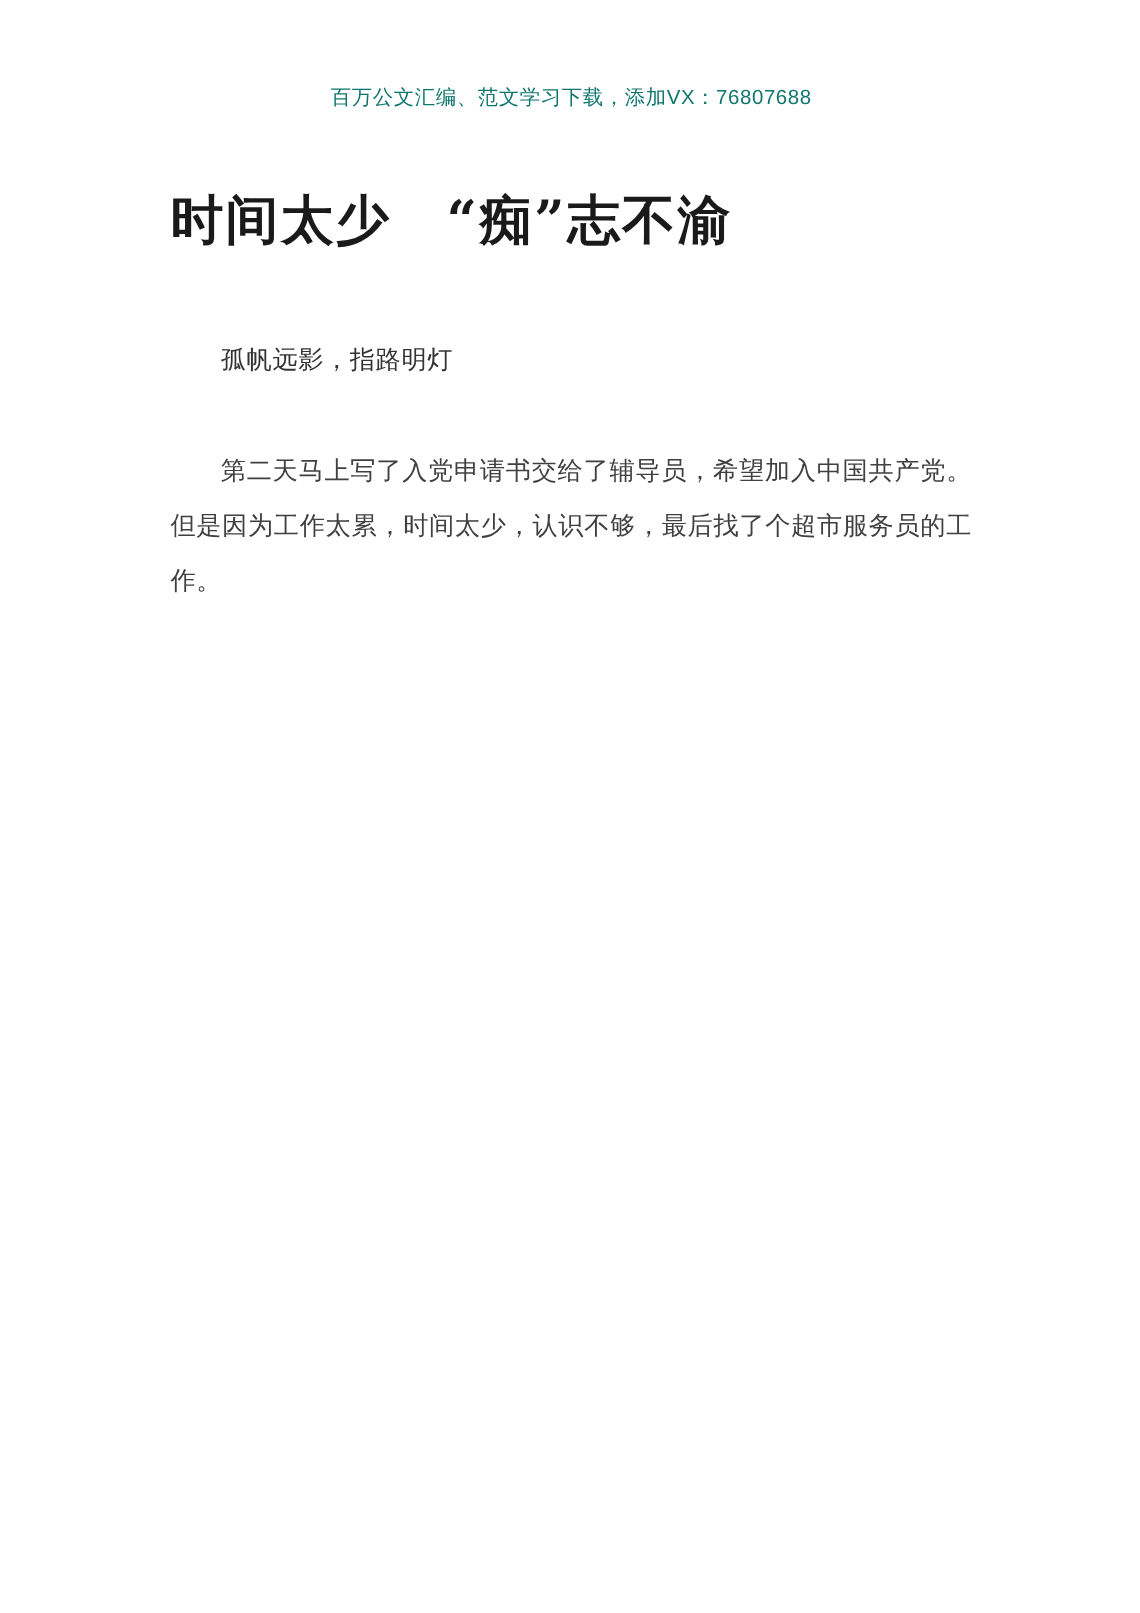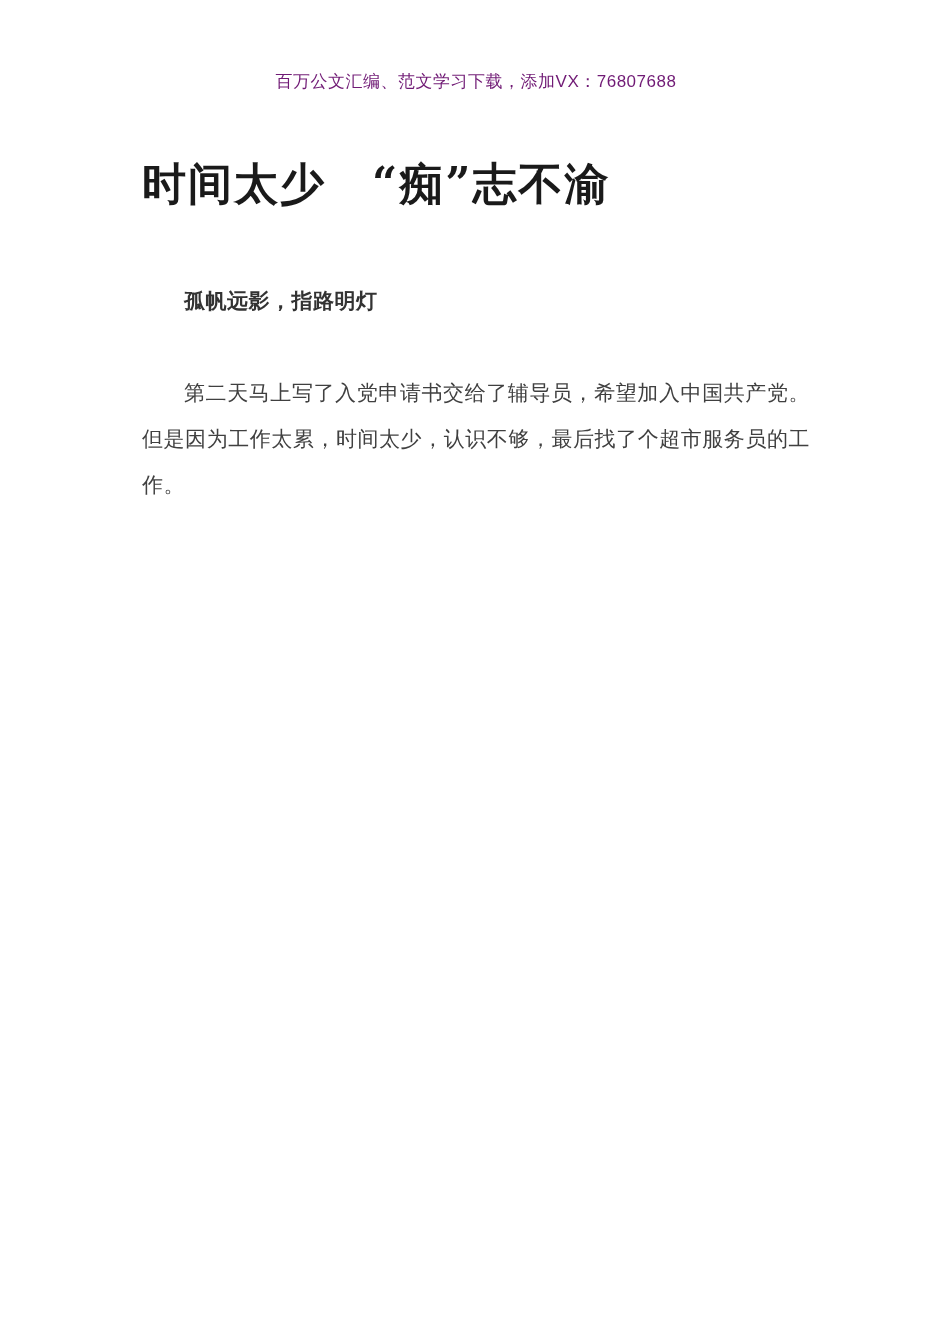--- a/index.html
+++ b/index.html
@@ -17,21 +17,21 @@
 
   .page {
     width: 950px;
     min-height: 1344px;
     background: #ffffff;
     padding: 70px 140px 60px 142px;
   }
 
   .promo {
     text-align: center;
-    color: #701a75;
+    color: #0f766e;
     font-size: 17px;
     font-weight: 400;
     letter-spacing: 0.5px;
     margin-bottom: 62px;
   }
 
   .title {
     font-family: "DejaVu Serif", "Liberation Serif", serif;
     font-weight: 700;
     font-size: 44px;
@@ -48,21 +48,21 @@
     text-align: justify;
     text-indent: 2em;
     margin: 0 0 46px 0;
     letter-spacing: 0.5px;
   }
 
   .subhead {
     font-size: 21px;
     line-height: 46px;
     color: #333333;
-    font-weight: 700;
+    font-weight: 400;
     text-indent: 2em;
     margin: 0 0 46px 0;
     letter-spacing: 0.5px;
   }
 </style>
 </head>
 <body>
 
 <div class="page">
 

